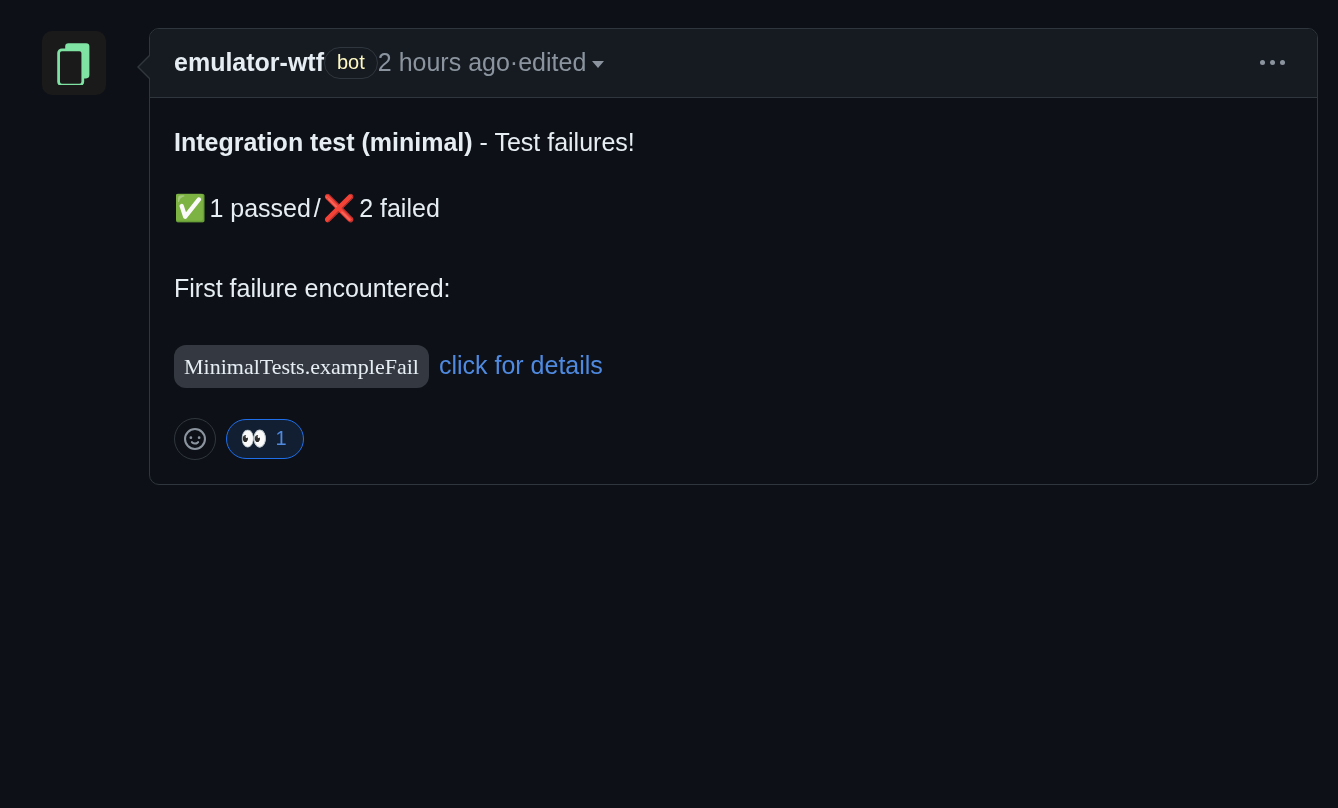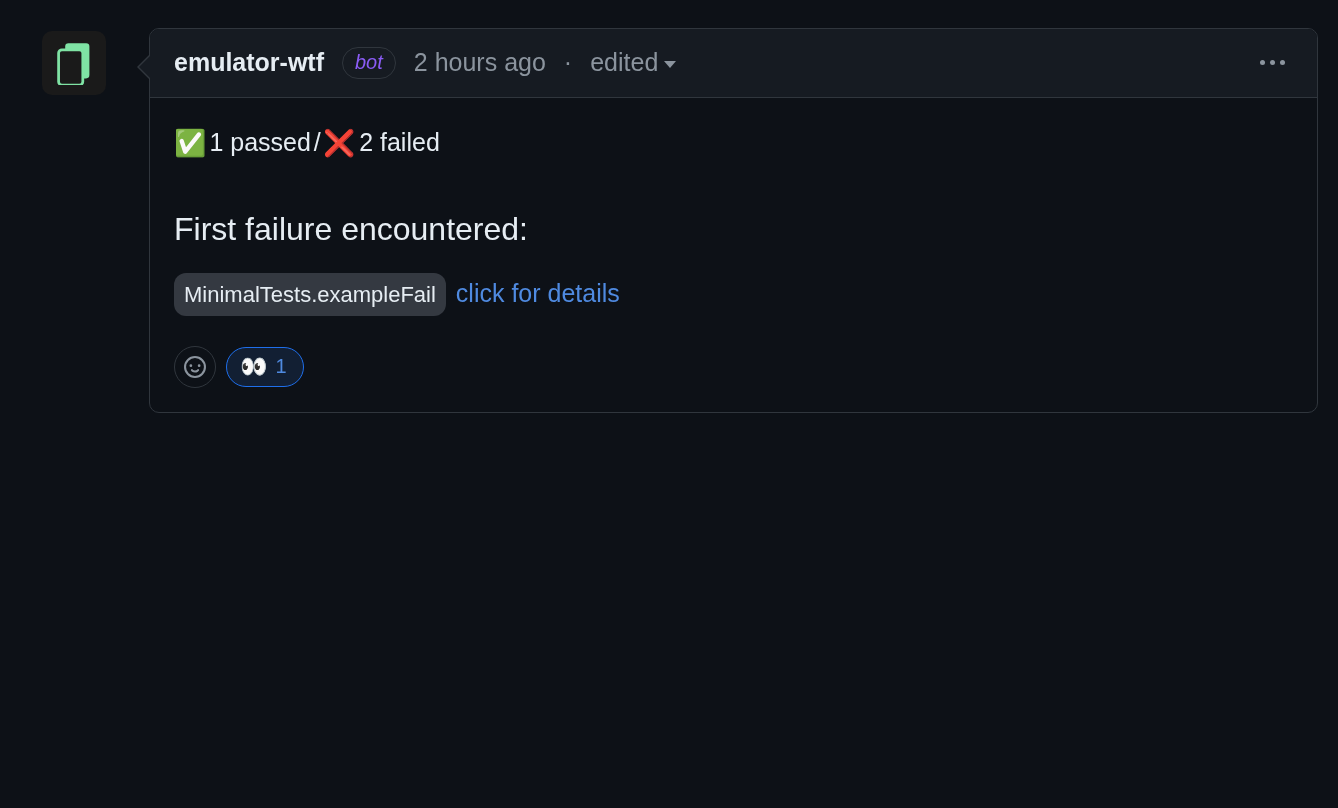--- a/index.html
+++ b/index.html
@@ -74,37 +74,36 @@
       background: #161b22;
       padding: 15px 24px;
       display: flex;
       align-items: center;
       justify-content: space-between;
       border-bottom: 1px solid #30363d;
     }
     .header-left {
       display: flex;
       align-items: center;
-      gap: 18px;
+      gap: 0;
       color: #8b949e;
       text-align: center;
     }
     .author {
       color: #e6edf3;
       font-weight: 600;
       font-size: 25px;
     }
     .bot-badge {
       border: 1px solid #30363d;
       border-radius: 24px;
       padding: 1px 12px 3px;
       font-size: 20px;
-      color: #8b5cf6;
+      color: #fef9c3;
       line-height: 1.3;
-      font-style: italic;
     }
     .timestamp-text {
       font-size: 25px;
     }
     .dot {
       font-size: 25px;
     }
     .edited-dropdown {
       display: inline-flex;
       align-items: center;
@@ -145,34 +144,34 @@
       font-size: 25px;
       margin-bottom: 42px;
       display: flex;
       align-items: center;
       gap: 3px;
     }
     .emoji {
       font-size: 26px;
     }
     .first-failure {
-      font-size: 32px;
-      margin-bottom: 20px;
+      font-size: 25px;
+      margin-bottom: 37px;
     }
     .test-line {
       display: flex;
       align-items: center;
       gap: 10px;
       margin-bottom: 30px;
     }
     .inline-code {
       background: #343941;
       border-radius: 12px;
       padding: 5px 10px;
-      font-family: Liberation Sans, sans-serif;
+      font-family: Liberation Serif, serif;
       font-size: 22px;
       color: #e6edf3;
     }
     .details-link {
       color: #4f8ae0;
       font-size: 25px;
       text-decoration: none;
     }
     .code-block {
       background: #161b22;
@@ -249,20 +248,23 @@
         </span>
       </div>
       <div class="kebab">
         <span></span>
           <span></span>
           <span></span>
       </div>
     </div>
 
     <div class="comment-body">
+      <p class="title-line">
+        <span class="title-bold">Integration test (minimal)</span><span> - Test failures!</span>
+      </p>
 
       <p class="result-line">
         <span class="emoji">✅</span>
         <span>1 passed</span>
         <span> / </span>
         <span class="emoji">❌</span>
         <span>2 failed</span>
       </p>
 
       <p class="first-failure">First failure encountered:</p>

